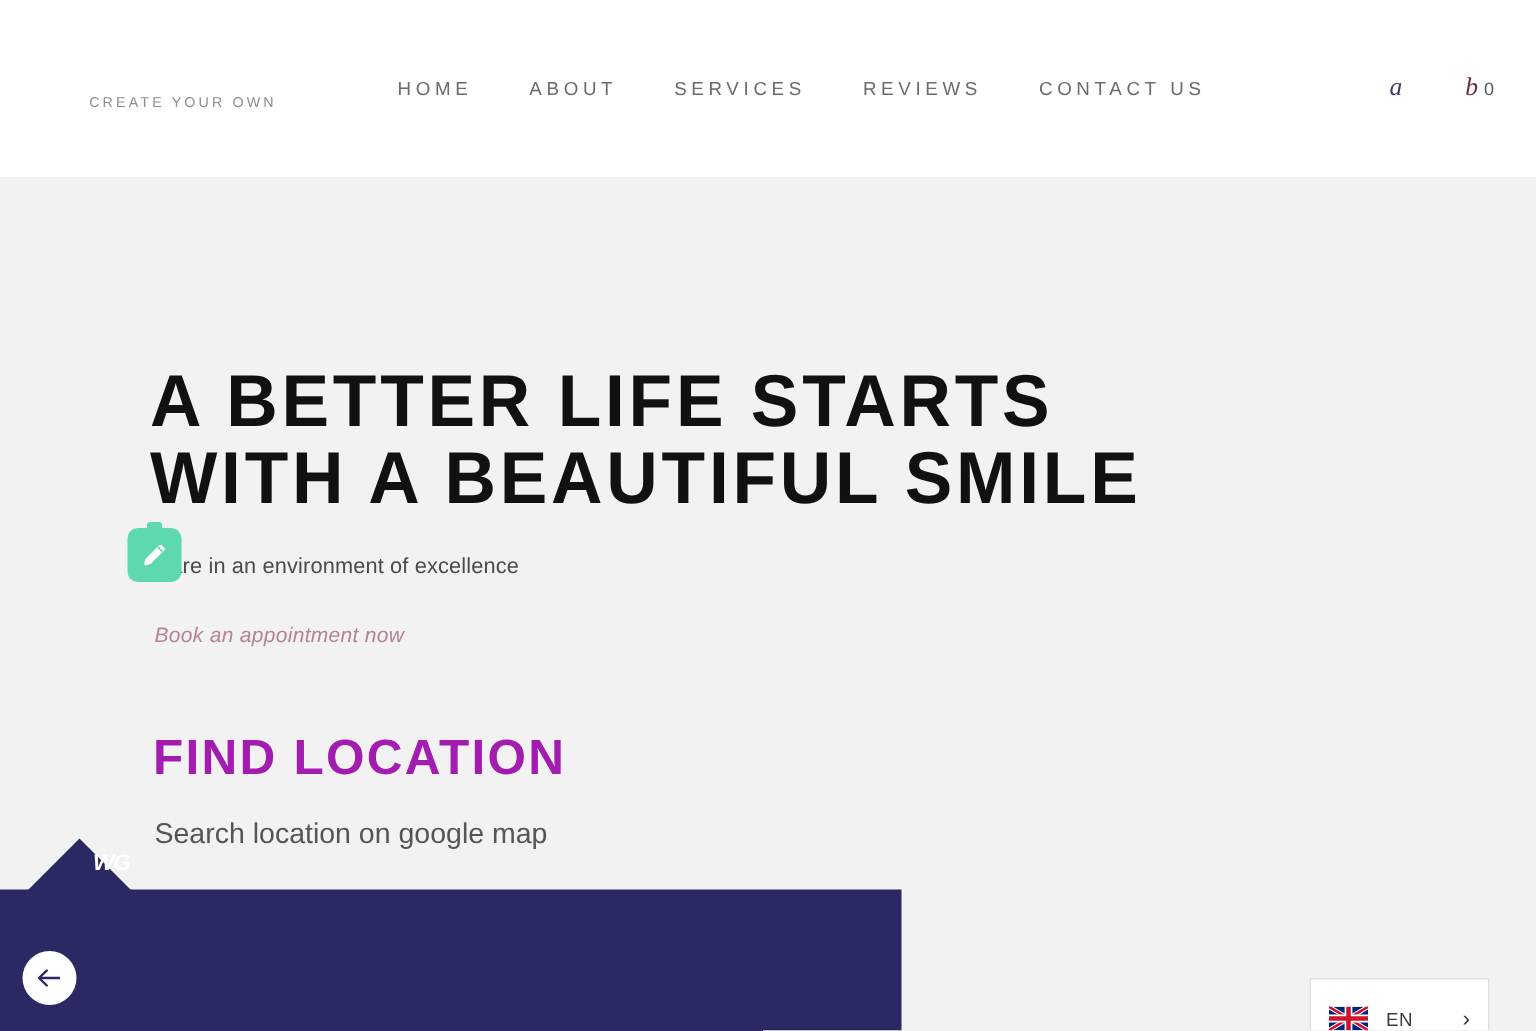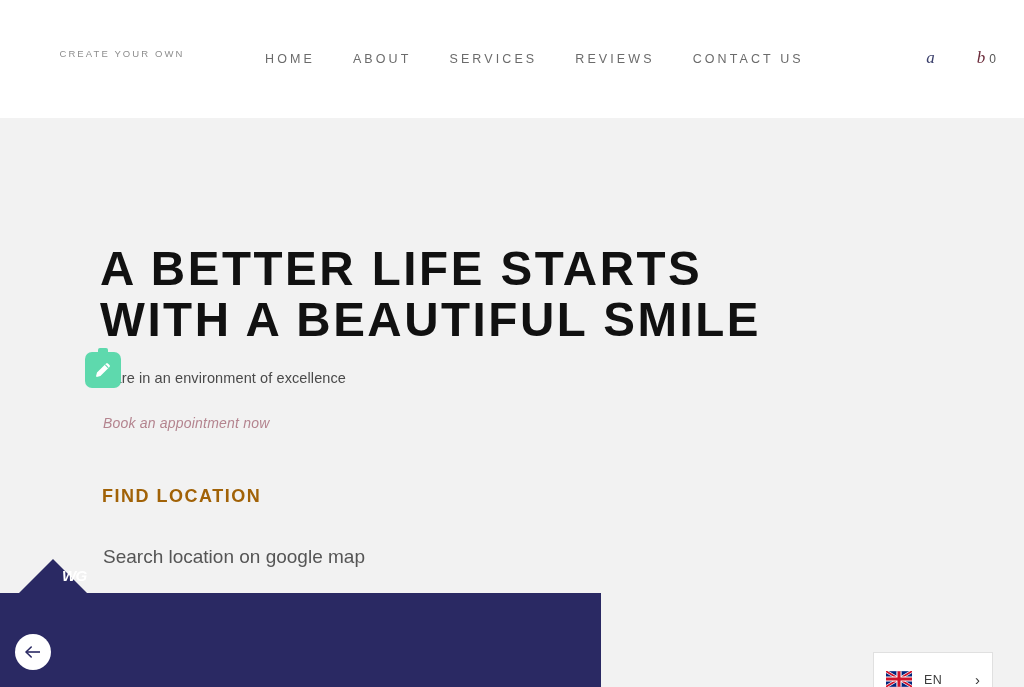--- a/index.html
+++ b/index.html
@@ -17,21 +17,21 @@
     background:#ffffff; z-index:30;
   }
   .logo-block { position:absolute; left:29px; top:40px; width:230px; }
   .logo-main {
     font-family:"Liberation Sans", sans-serif;
     font-size:23px; font-weight:bold; color:#1c1c1c;
     letter-spacing:1.6px; line-height:1; white-space:nowrap;
   }
   .logo-main .deg { font-size:13px; vertical-align:super; font-weight:bold; }
   .logo-sub {
-    margin-top:8px; font-size:9.5px; color:#8d8d8d;
+    margin-top:23px; font-size:9.5px; color:#8d8d8d;
     letter-spacing:2.1px; text-align:center; width:186px;
   }
 
   .main-nav { position:absolute; left:265px; top:52px; display:flex; }
   .nav-item {
     font-size:12.5px; color:#6b6b6b; letter-spacing:3.1px;
     text-decoration:none; white-space:nowrap; cursor:pointer;
   }
   .nav-gap-1 { margin-right:38px; }
 
@@ -71,21 +71,21 @@
   .edit-badge::before {
     content:""; position:absolute; left:50%; top:-4px;
     transform:translateX(-50%);
     width:10px; height:8px; background:#5ed9ad; border-radius:2px;
   }
   .edit-badge svg { position:absolute; left:8px; top:8px; }
 
   
   .find-title {
     position:absolute; left:102px; top:368px;
-    font-size:18px; font-weight:bold; color:#a16207;
+    font-size:33px; font-weight:bold; color:#a21caf;
     letter-spacing:1.5px;
   }
   .find-sub {
     position:absolute; left:103px; top:428px;
     font-size:19px; color:#555555;
   }
 
   
   .url-bar {
     position:absolute; left:0; top:593px; width:601px; height:94px;

